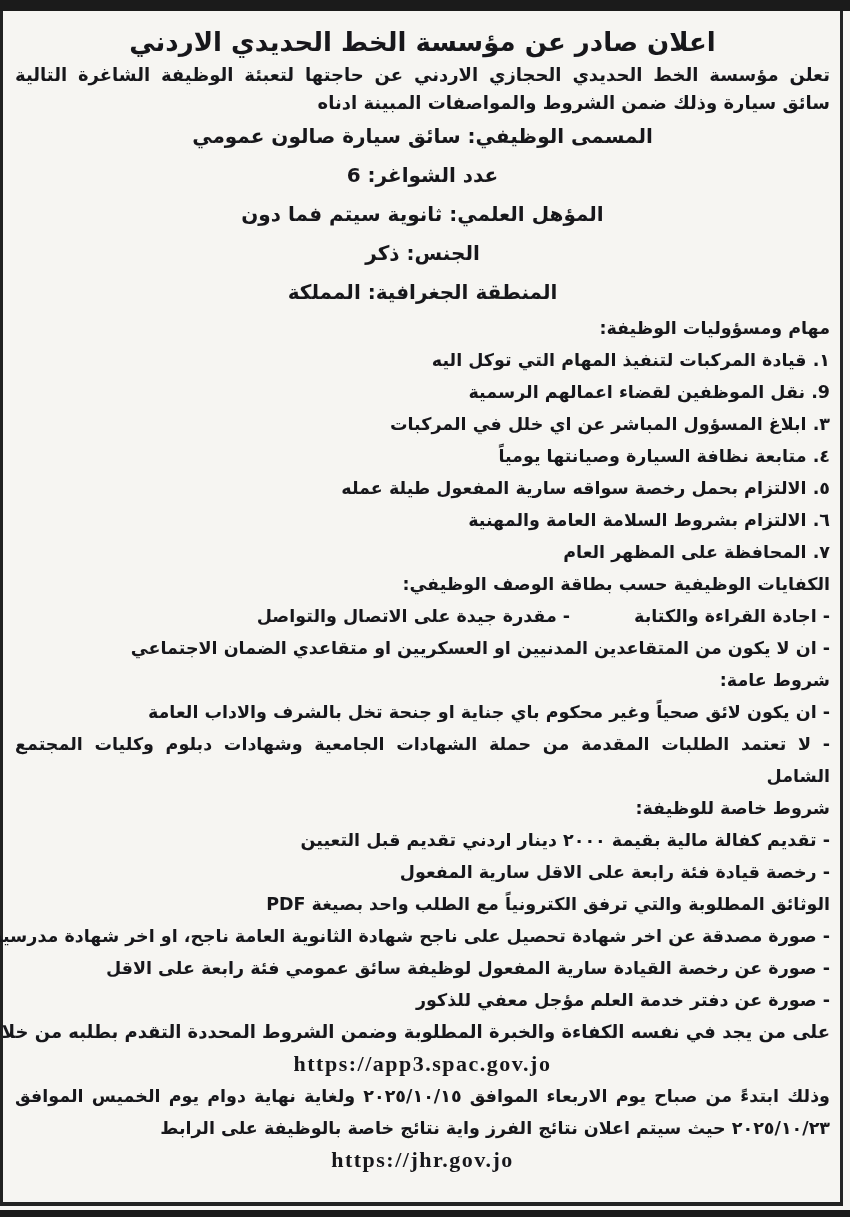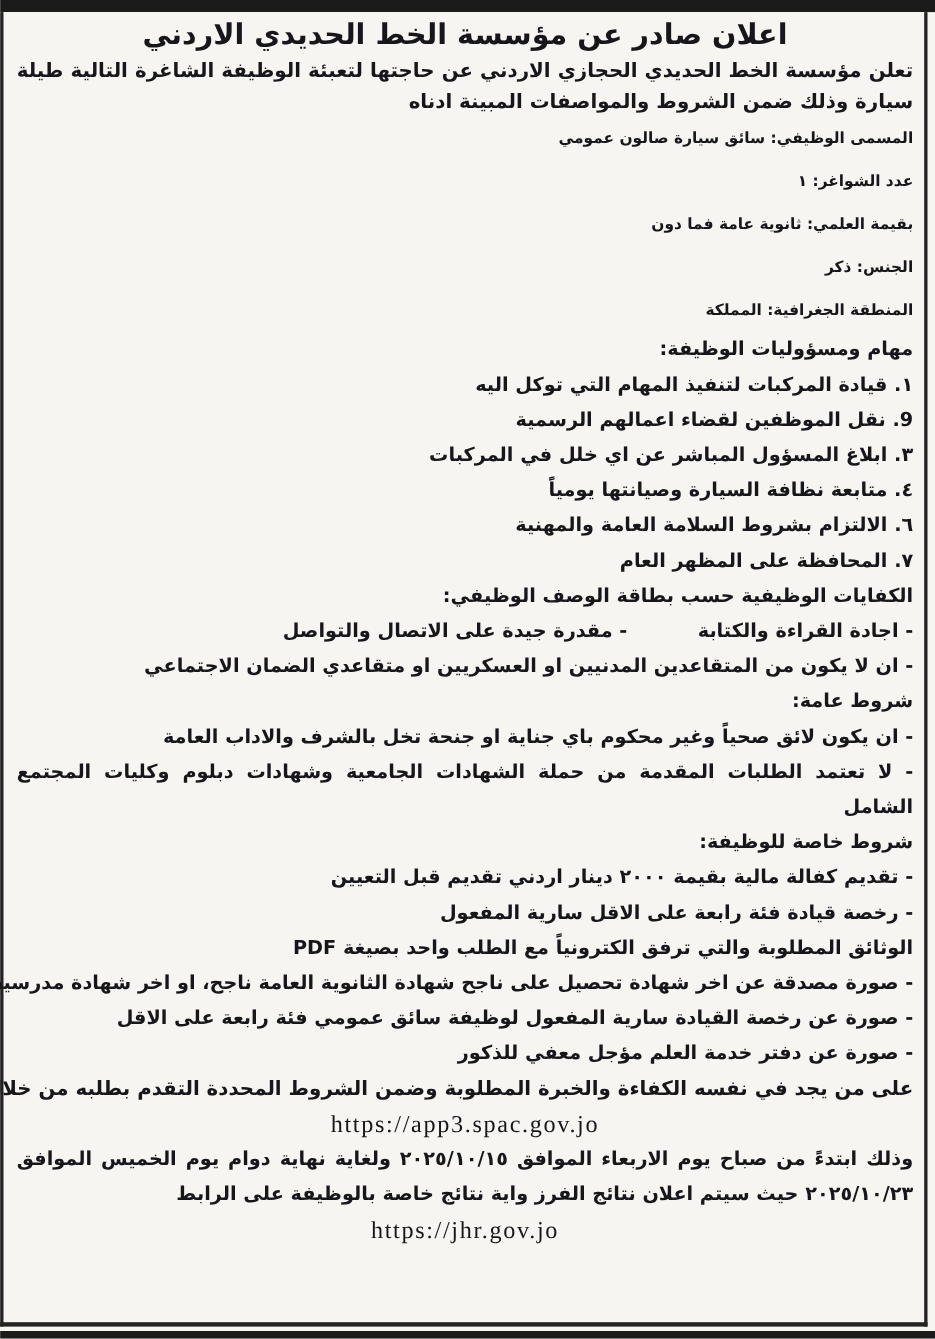--- a/index.html
+++ b/index.html
@@ -6,59 +6,60 @@
   body{
     width:850px;height:1217px;position:relative;overflow:hidden;
     background:#f6f5f2;color:#17171b;
     font-family:"DejaVu Sans","Liberation Sans",sans-serif;
   }
   .topbar{position:absolute;top:0;left:0;right:0;height:11px;background:#1b1b1b}
   .bottombar{position:absolute;bottom:0;left:0;right:0;height:7px;background:#1b1b1b}
   .frame{
     position:absolute;top:11px;left:0;right:7px;bottom:11px;box-sizing:border-box;
     border-left:3px solid #222;border-right:3px solid #222;border-bottom:4px solid #222;
-    background:#f6f5f2;direction:rtl;padding:2px 10px 0 12px;
+    background:#f6f5f2;direction:rtl;padding:12px 10px 0 12px;
   }
   .title{text-align:center;font-weight:bold;font-size:26px;line-height:38px;white-space:nowrap}
   .para{font-weight:bold;font-size:18px;line-height:28px;text-align:justify}
-  .field{font-weight:bold;font-size:14px;line-height:39px;white-space:nowrap}
+  .field{text-align:center;font-weight:bold;font-size:20px;line-height:39px;white-space:nowrap}
   .line{font-weight:bold;font-size:17.5px;line-height:32px;white-space:nowrap}
   .jline{font-weight:bold;font-size:17.5px;line-height:32px;text-align:justify}
   .comp-row{display:flex;flex-direction:row;gap:64px;justify-content:flex-start;
     font-weight:bold;font-size:17.5px;line-height:32px;white-space:nowrap}
   .center-line{font-weight:bold;font-size:18px;line-height:32px;text-align:center;white-space:nowrap}
   .url{
-    font-family:"Liberation Serif","DejaVu Serif",serif;font-weight:normal;font-size:22px;
+    font-family:"Liberation Serif","DejaVu Serif",serif;font-weight:bold;font-size:22px;
     letter-spacing:1.5px;text-align:center;direction:ltr;line-height:32px;white-space:nowrap
   }
 </style>
 </head>
 <body>
 
 <div class="topbar"></div>
 
 <div class="frame">
 
   <div class="title">اعلان صادر عن مؤسسة الخط الحديدي الاردني</div>
 
-  <div class="para">تعلن مؤسسة الخط الحديدي الحجازي الاردني عن حاجتها لتعبئة الوظيفة الشاغرة التالية طيلة سيارة وذلك ضمن الشروط والمواصفات المبينة ادناه</div>
+  <div class="para">تعلن مؤسسة الخط الحديدي الحجازي الاردني عن حاجتها لتعبئة الوظيفة الشاغرة التالية سائق سيارة وذلك ضمن الشروط والمواصفات المبينة ادناه</div>
 
   <div>
     <div class="field">المسمى الوظيفي: سائق سيارة صالون عمومي</div>
-    <div class="field">عدد الشواغر: ١</div>
-    <div class="field">بقيمة العلمي: ثانوية عامة فما دون</div>
+    <div class="field">عدد الشواغر: 6</div>
+    <div class="field">المؤهل العلمي: ثانوية سيتم فما دون</div>
     <div class="field">الجنس: ذكر</div>
     <div class="field">المنطقة الجغرافية: المملكة</div>
   </div>
 
   <div class="line">مهام ومسؤوليات الوظيفة:</div>
   <div class="line">١. قيادة المركبات لتنفيذ المهام التي توكل اليه</div>
   <div class="line">9. نقل الموظفين لقضاء اعمالهم الرسمية</div>
   <div class="line">٣. ابلاغ المسؤول المباشر عن اي خلل في المركبات</div>
   <div class="line">٤. متابعة نظافة السيارة وصيانتها يومياً</div>
+  <div class="line">٥. الالتزام بحمل رخصة سواقه سارية المفعول طيلة عمله</div>
   <div class="line">٦. الالتزام بشروط السلامة العامة والمهنية</div>
   <div class="line">٧. المحافظة على المظهر العام</div>
   <div class="line">الكفايات الوظيفية حسب بطاقة الوصف الوظيفي:</div>
 
   <div class="comp-row">
     <span>- اجادة القراءة والكتابة</span>
     <span>- مقدرة جيدة على الاتصال والتواصل</span>
   </div>
 
   <div class="line">- ان لا يكون من المتقاعدين المدنيين او العسكريين او متقاعدي الضمان الاجتماعي</div>

